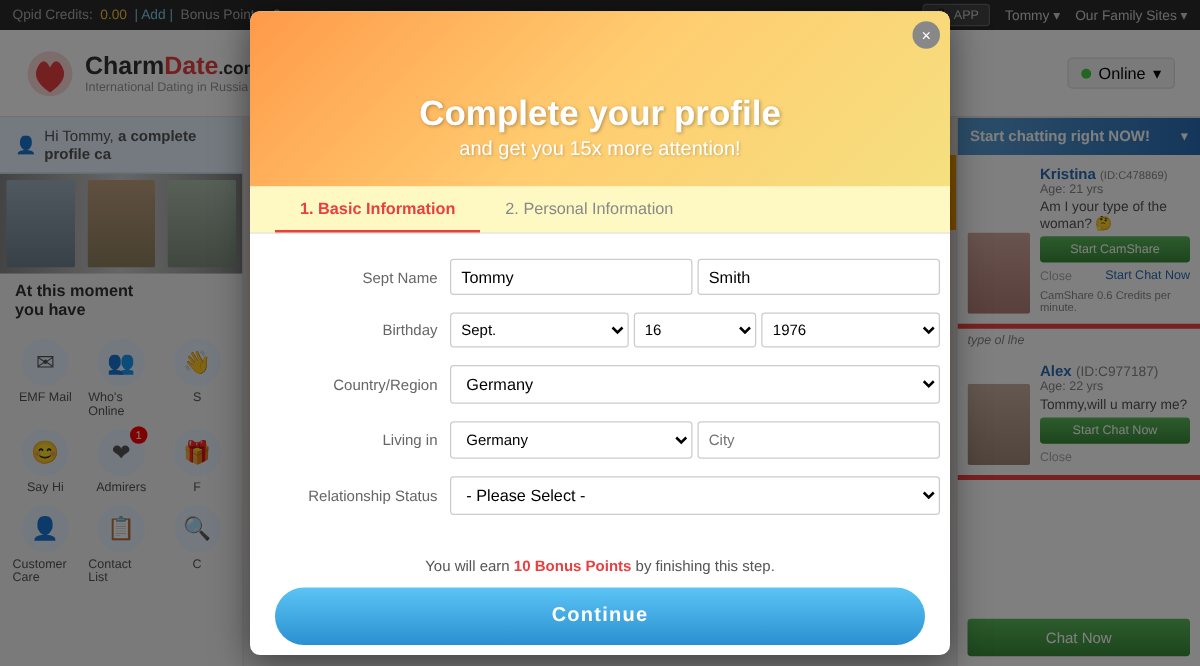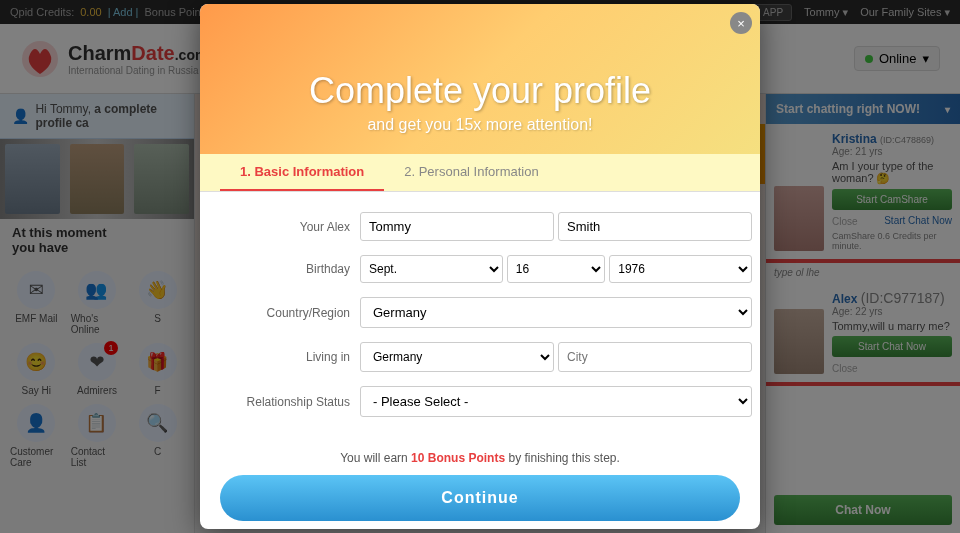--- a/index.html
+++ b/index.html
@@ -210,22 +210,22 @@
       position: relative;
       box-shadow: 0 5px 30px rgba(0,0,0,0.5);
     }
     .modal-header {
       background: linear-gradient(135deg, #ff9a4a, #ffcd70, #f5e080);
       padding: 24px 20px 20px;
       text-align: center;
       position: relative;
     }
     .modal-title {
-      font-size: 36px;
-      font-weight: normal;
+      font-size: 28px;
+      font-weight: bold;
       color: #fff;
       text-shadow: 1px 1px 3px rgba(0,0,0,0.3);
       margin-top: 42px;
     }
     .modal-subtitle {
       font-size: 16px;
       color: #fff;
       text-shadow: 1px 1px 2px rgba(0,0,0,0.2);
       margin-top: 4px;
     }
@@ -317,21 +317,21 @@
     .chat-now-bottom {
       margin-top: auto;
       padding: 8px;
     }
     .chat-now-btn {
       background: linear-gradient(to bottom, #5ab85a, #3a8a3a);
       color: white;
       border: none;
       padding: 8px;
       font-size: 12px;
-      font-weight: bold;
+      font-weight: normal;
       cursor: pointer;
       border-radius: 3px;
       width: 100%;
     }
   </style>
 </head>
 <body>
 
 <div class="top-bar">
   <div class="top-bar-left">
@@ -497,21 +497,21 @@
       <span>type ol lhe</span>
     </div>
 
     <div class="chat-profile">
       <div class="chat-avatar">
         <div class="chat-avatar-img" style="background:linear-gradient(to bottom,#c8b0a0,#a08878)"></div>
       </div>
       <div class="chat-info">
         <div class="chat-name">
           <span>Alex</span>
-          <span style="font-size:14px;color:#888;font-weight:normal"> (<span>ID:C977187</span>)</span>
+          <span style="font-size:11px;color:#888;font-weight:normal"> (<span>ID:C977187</span>)</span>
         </div>
         <div class="chat-age">Age: <span>22 yrs</span></div>
         <div class="chat-message">Tommy,will u marry me?</div>
         <div class="chat-buttons">
           <button class="start-chat-btn">Start Chat Now</button>
           <span class="close-link">Close</span>
         </div>
       </div>
     </div>
 
@@ -530,21 +530,21 @@
       <button class="modal-close">×</button>
     </div>
     <div class="modal-tabs">
       <div class="modal-tab active">1. Basic Information</div>
       <div class="modal-tab">2. Personal Information</div>
     </div>
     <div class="modal-body">
       <div class="modal-form">
 
         <div class="form-row">
-          <label class="form-label">Your Alex</label>
+          <label class="form-label">Sept Name</label>
           <div class="name-inputs">
             <input class="name-input" type="text" value="Tommy" style="">
             <input class="name-input" type="text" value="Smith" style="">
           </div>
         </div>
 
         <div class="form-row">
           <label class="form-label">Birthday</label>
           <div class="birthday-inputs">
             <select class="bday-select month">

